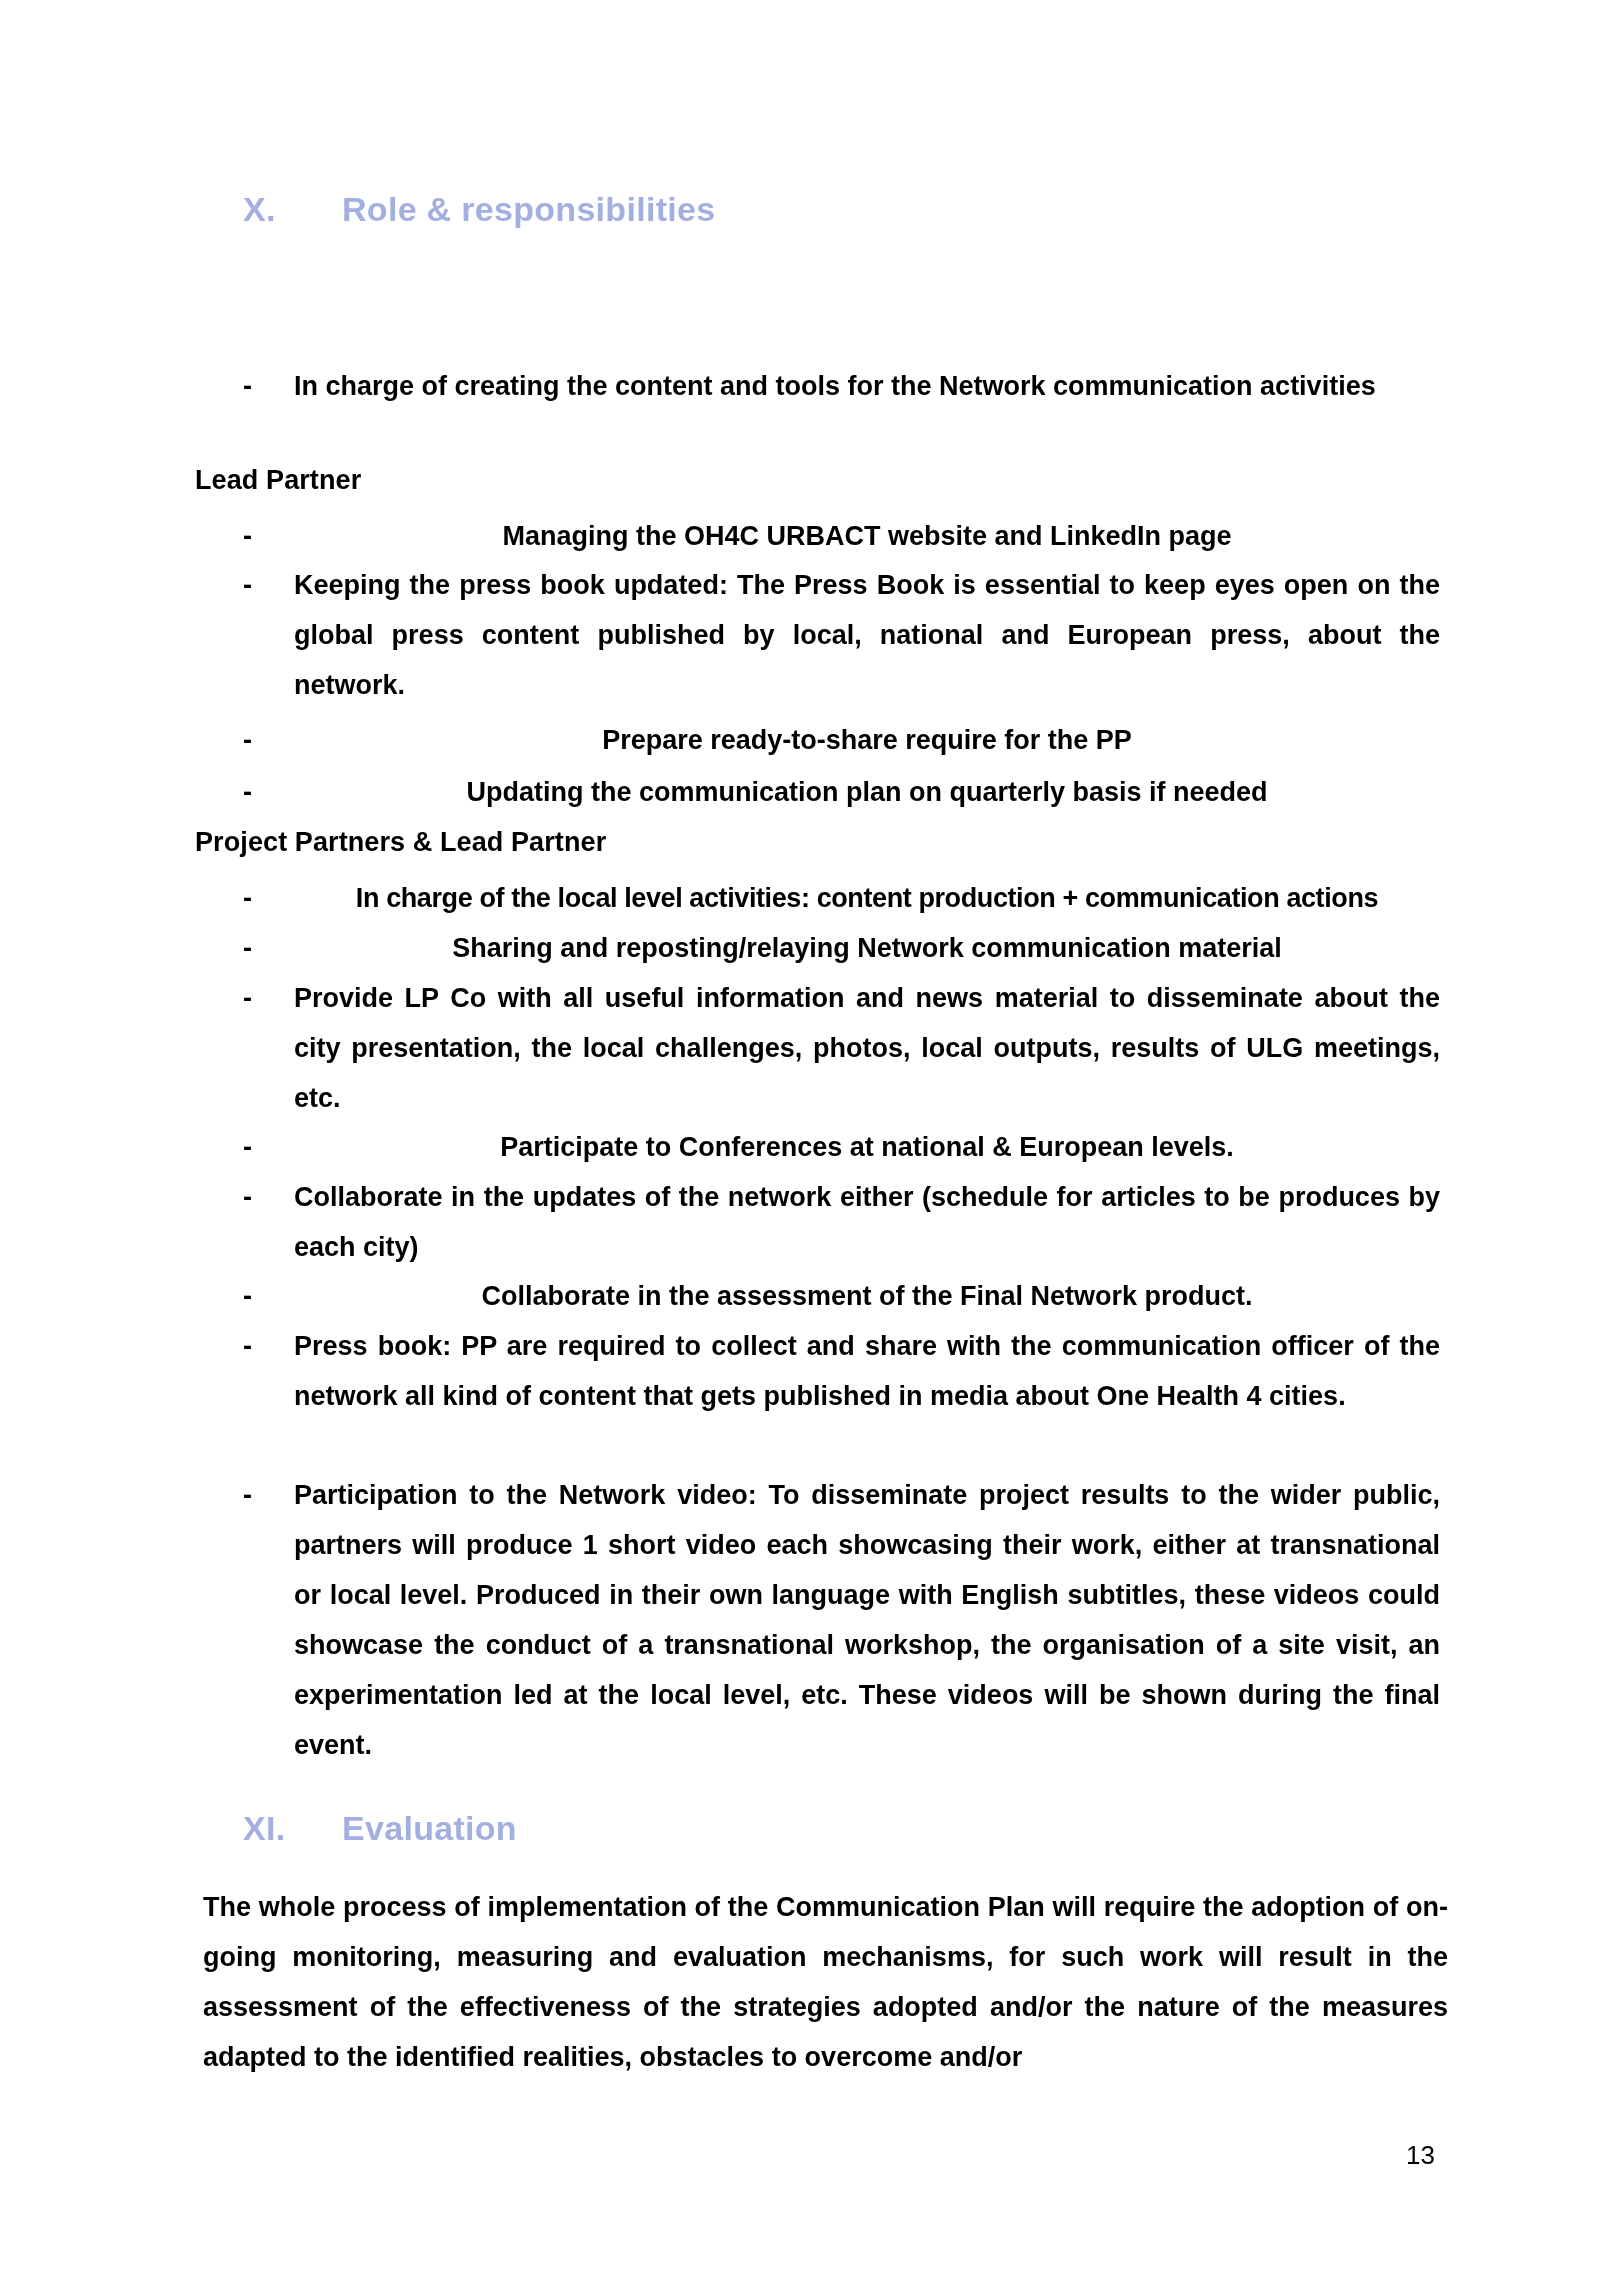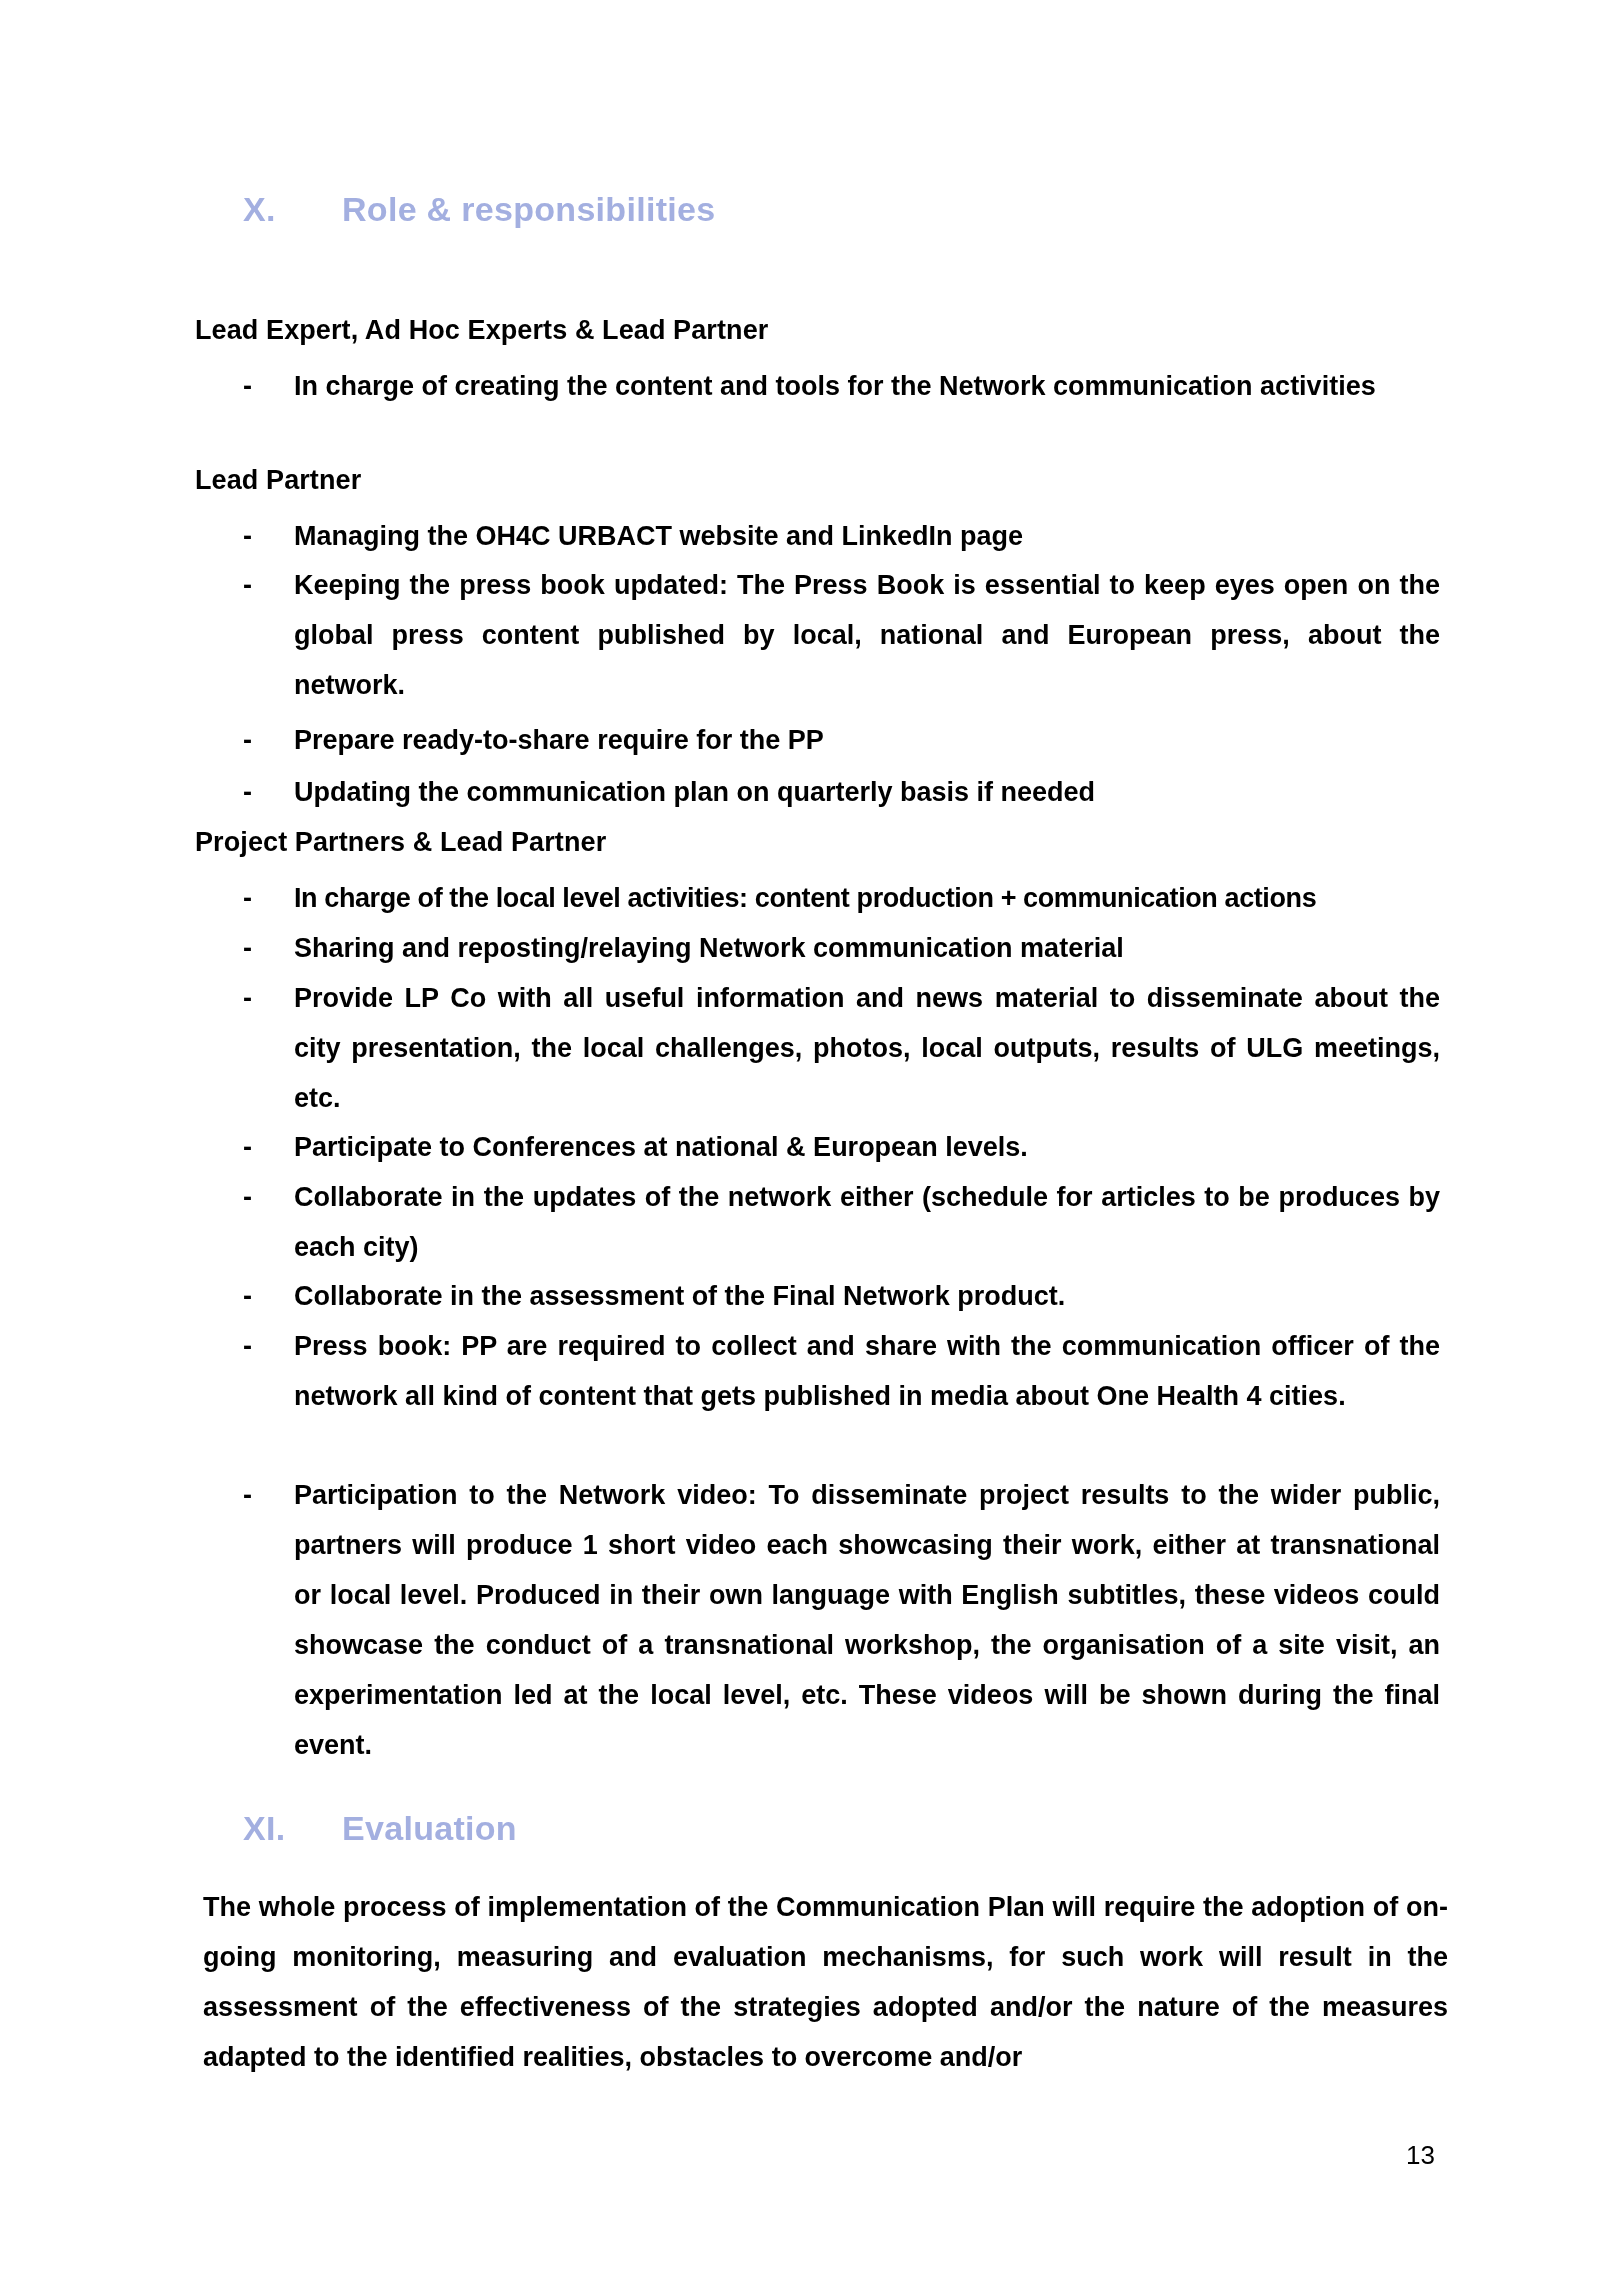--- a/index.html
+++ b/index.html
@@ -5,35 +5,34 @@
   html, body { margin: 0; padding: 0; background: #ffffff; }
   body { width: 1623px; height: 2295px; position: relative; overflow: hidden;
          font-family: "Liberation Sans", sans-serif; color: #000; }
   .page { position: absolute; left: 0; top: 0; width: 1350px; height: 2295px; }
   .h1 { position: absolute; left: 243px; font-size: 34px; font-weight: bold; color: #A3AFE0; letter-spacing: 0.3px; }
   .h1 .num { display: inline-block; width: 99px; }
   .sub { position: absolute; left: 195px; font-size: 27px; font-weight: bold; letter-spacing: 0.1px; }
   .item { position: absolute; left: 243px; width: 1197px; font-size: 27px; font-weight: 600; line-height: 50px; }
   .item .dash { position: absolute; left: 0; top: 0; width: 26px; }
   .item .txt { display: block; margin-left: 51px; text-align: justify; }
-  .item .txt.nojust { text-align: left; }
+  .item .txt.nojust { text-align: center; }
   .lbl { font-weight: bold; }
   .para { position: absolute; left: 195px; width: 1245px; font-size: 27px; font-weight: 600; line-height: 50px; text-align: justify; margin-left: 8px; }
   .pnum { position: absolute; left: 1406px; top: 2140px; font-size: 26px; }
 </style>
 </head>
 <body>
 
 <div class="page">
 
   <div class="h1" style="top:190px;">
     <span class="num">X.</span><span>Role &amp; responsibilities</span>
   </div>
 
-  <div class="sub" style="top:315px;">Lead Expert, Ad Hoc Experts &amp; Lead Partner</div>
   <div class="item" style="top:361px;">
     <span class="dash">-</span>
     <span class="txt">In charge of creating the content and tools for the Network communication activities</span>
   </div>
 
   <div class="sub" style="top:465px;">Lead Partner</div>
   <div class="item" style="top:511px;">
     <span class="dash">-</span>
     <span class="txt nojust">Managing the OH4C URBACT website and LinkedIn page</span>
   </div>

